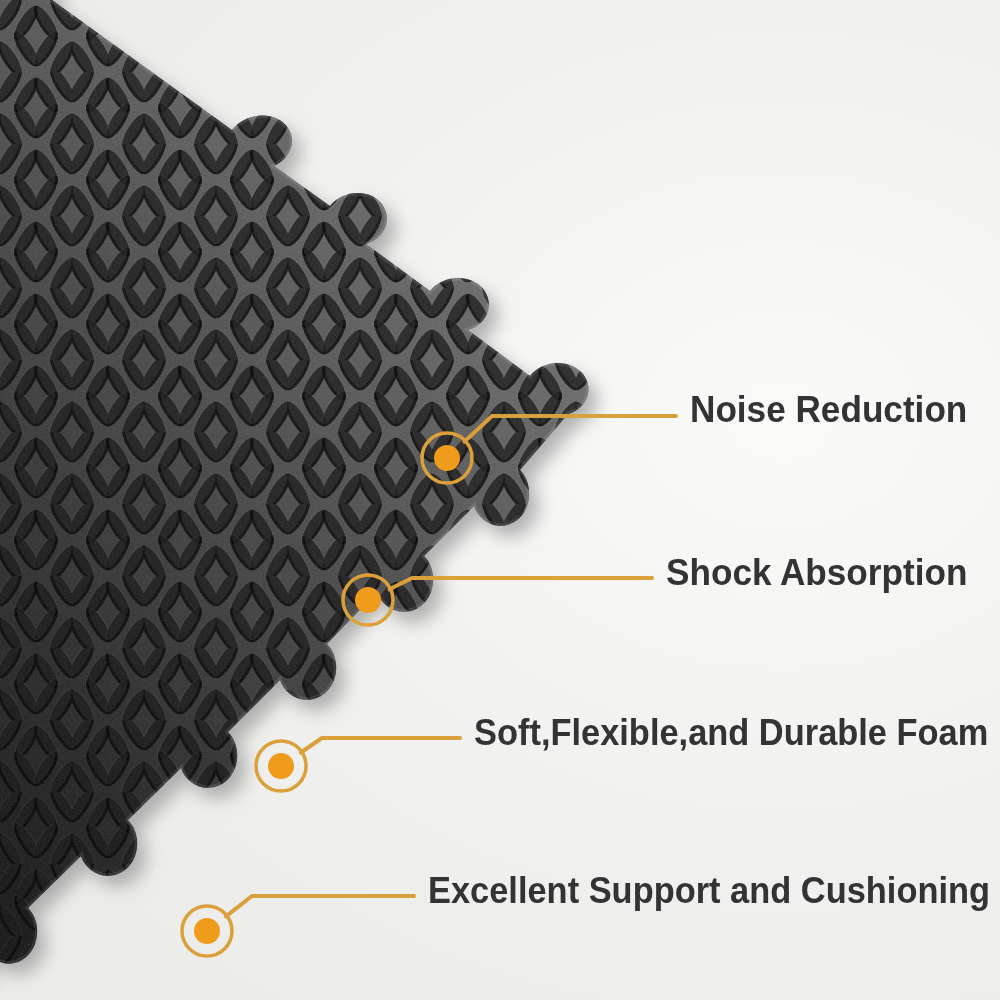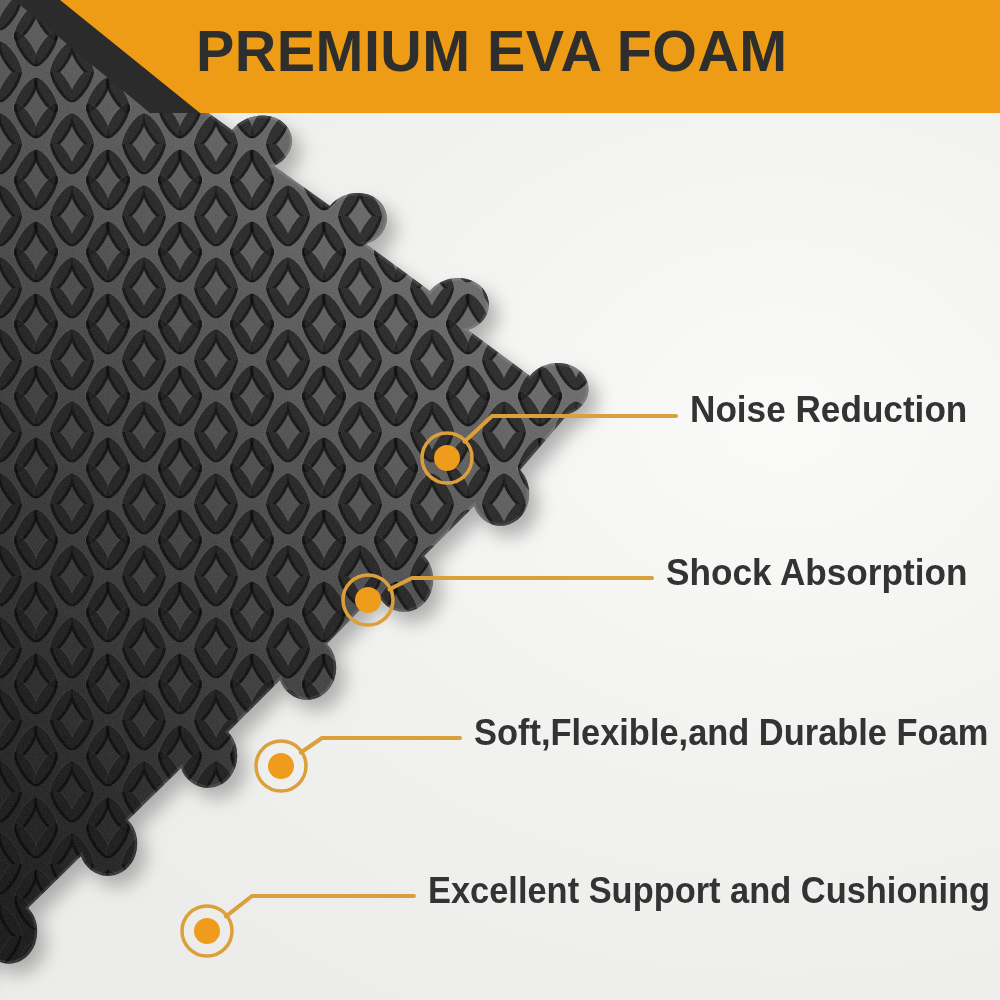--- a/index.html
+++ b/index.html
@@ -233,29 +233,20 @@
 
         <rect x="-40" y="-40" width="1100" height="1100" fill="url(#matDepth)" opacity="0.55" style="mix-blend-mode:multiply"></rect>
 
         <rect x="-40" y="-40" width="1100" height="1100" filter="url(#grain)" opacity="0.45"></rect>
 
         <use href="#matShape" fill="none" stroke="#ffffff" stroke-opacity="0.10" stroke-width="5"></use>
       </g>
     </svg>
   </div>
 
-  <div class="header">
-    <svg class="header-svg" width="1000" height="140" viewBox="0 0 1000 140">
-
-      <path d="M 14,0 L 74,0 L 214,113 L 150,113 Z" fill="#2b2b2b"></path>
-
-      <path d="M 60,0 L 1000,0 L 1000,113 L 200,113 Z" fill="#ee9c16"></path>
-    </svg>
-    <div class="header-title" style="color: rgb(46, 46, 45);">PREMIUM EVA FOAM</div>
-  </div>
 
   <svg class="callout-lines" width="1000" height="1000" viewBox="0 0 1000 1000">
     <g id="callout-group-0">
       <path d="M 464.5,441.6 L 492,416 L 676,416" fill="none" stroke="#dba03a" stroke-width="4" stroke-linecap="round" stroke-linejoin="round"></path>
       <circle cx="447" cy="458" r="25" fill="none" stroke="#dba03a" stroke-width="3.5"></circle>
       <circle cx="447" cy="458" r="13" fill="#ef9b1b"></circle>
     </g>
     <g id="callout-group-1">
       <path d="M 389.5,589.3 L 412,578 L 652,578" fill="none" stroke="#dba03a" stroke-width="4" stroke-linecap="round" stroke-linejoin="round"></path>
       <circle cx="368" cy="600" r="25" fill="none" stroke="#dba03a" stroke-width="3.5"></circle>

